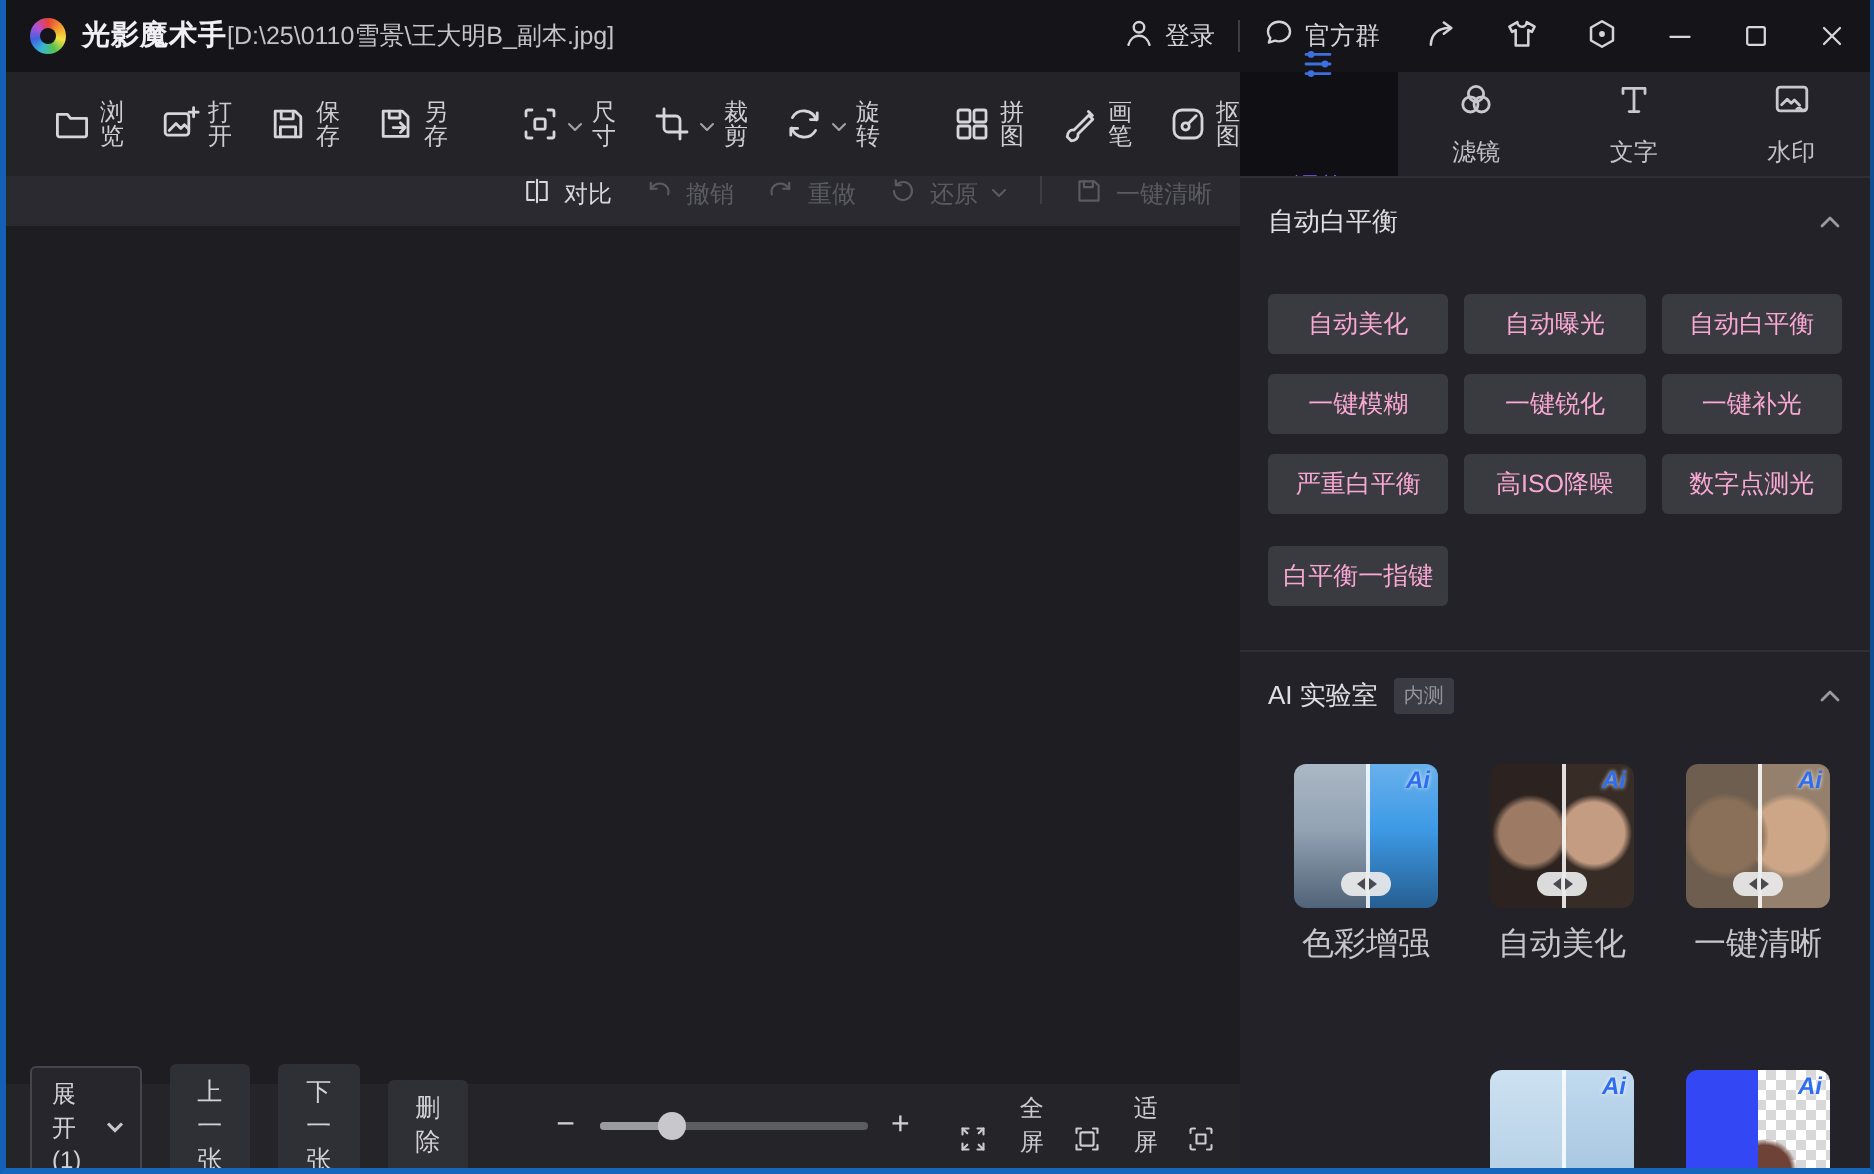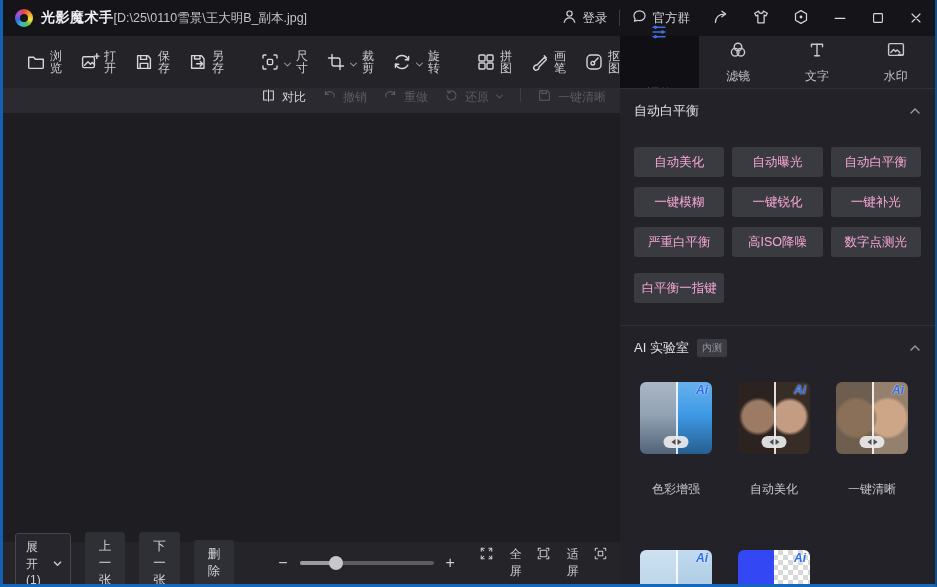--- a/index.html
+++ b/index.html
@@ -49,51 +49,51 @@
   .bottombar { height:42px; background:#242429; display:flex; align-items:center; padding:0 12px; gap:8px; flex:none; }
   .expand-btn { display:flex; align-items:center; gap:12px; background:#26262c; border:1px solid #45454d; border-radius:3px; color:#d2d2d6; font-size:12px; padding:5px 8px 5px 10px; }
   .nav-btn { background:#2f2f36; border:none; border-radius:3px; color:#d2d2d6; font-size:12.5px; padding:6px 14px; margin-left:6px; }
   .zoom-group { display:flex; align-items:center; gap:12px; margin-left:36px; }
   .zoom-sign { color:#cfcfd4; font-size:16px; line-height:16px; }
   .slider { position:relative; width:134px; height:14px; }
   .slider .track { position:absolute; top:5px; left:0; right:0; height:4px; border-radius:2px; background:#5c5c63; }
   .slider .fill { position:absolute; top:5px; left:0; width:27%; height:4px; border-radius:2px; background:#9a9aa1; }
   .slider .handle { position:absolute; top:0; left:calc(27% - 7px); width:14px; height:14px; border-radius:50%; background:#c7c7cc; }
   .view-group { margin-left:16px; display:flex; align-items:center; gap:14px; }
-  .vbtn { display:flex; align-items:flex-start; gap:16px; color:#cbcbd0; font-size:12px; }
+  .vbtn { display:flex; align-items:flex-end; gap:16px; color:#cbcbd0; font-size:12px; }
   .vbtn svg { stroke:#cbcbd0; }
   
   .tabs { height:52px; display:flex; flex:none; background:#232329; }
   .tab { flex:1; display:flex; flex-direction:column; align-items:center; justify-content:center; gap:5px; color:#c2c2c8; font-size:12px; cursor:default; }
   .tab svg { stroke:#c8c8ce; }
   .tab.active { background:#0f0f14; color:#8b5cf6;gap:40px; }
   .tab.active svg { stroke:#3e6fe0; }
   
   .panel { flex:1; overflow:hidden; display:flex; flex-direction:column; background:#222228; }
   .sect { display:flex; align-items:center; height:40px; padding:0 14px; gap:8px; flex:none; }
   .sect.tall { height:44px; }
   .sect-title { font-size:13px; color:#e0e0e4; }
   .badge { font-size:10px; color:#94949b; background:#3b3b43; padding:2px 5px; border-radius:2px; }
   .chev { margin-left:auto; display:flex; }
   .chev svg { stroke:#9a9aa1; }
   .divider { height:1px; background:#2f2f36; flex:none; }
   .qgrid { display:grid; grid-template-columns:repeat(3,1fr); gap:10px 8px; padding:14px 14px 22px; flex:none; }
   .qbtn { background:#3a3a41; border:none; border-radius:3px; height:30px; font-size:12.5px; color:#f9a8d4; font-family:inherit; }
   .qbtn:nth-child(10), .qbtn:nth-child(11) { margin-top:6px; }
-  .thumbs { display:flex; gap:22px; padding:12px 18px 0; flex:none; }
+  .thumbs { display:flex; gap:22px; padding:12px 18px 0; flex:none;justify-content:flex-end; }
   .thumbs.row2 { margin-top:40px; }
   .thumb-item { display:flex; flex-direction:column; align-items:center; width:76px; }
   .thumb { width:72px; height:72px; border-radius:6px; position:relative; overflow:hidden; }
   .thumb .split { position:absolute; left:50%; top:0; bottom:0; width:2px; background:rgba(255,255,255,.85); }
   .thumb .ai-badge { position:absolute; top:1px; right:4px; font-style:italic; font-weight:bold; font-size:12px; color:#2f6df0; text-shadow:0 0 2px rgba(255,255,255,.9); }
   .thumb .handle { position:absolute; bottom:6px; left:50%; transform:translateX(-50%); background:rgba(235,235,235,.92); border-radius:7px; width:25px; height:12px; display:flex; align-items:center; justify-content:center; gap:2px; }
   .tri { width:0; height:0; border-top:3px solid transparent; border-bottom:3px solid transparent; }
   .tri.l { border-right:4px solid #4a4a50; }
   .tri.r { border-left:4px solid #4a4a50; }
-  .thumb-label { margin-top:27px; font-size:12px; color:#c6c6cb; white-space:nowrap; }
+  .thumb-label { margin-top:8px; font-size:16px; color:#c6c6cb; white-space:nowrap; }
   .t1 { background:linear-gradient(180deg, rgba(255,255,255,.22) 0%, rgba(255,255,255,0) 45%, rgba(15,35,60,.5) 100%), linear-gradient(90deg,#93a3b4 0 50%, #3e9ae6 50% 100%); }
   .t2 { background:radial-gradient(circle at 28% 48%, #9c7a64 0 24%, rgba(0,0,0,0) 30%), radial-gradient(circle at 72% 48%, #c49c82 0 24%, rgba(0,0,0,0) 30%), linear-gradient(90deg,#2c2320 0 50%, #372c26 50% 100%); }
   .t3 { background:radial-gradient(circle at 28% 50%, #8a7058 0 28%, rgba(0,0,0,0) 34%), radial-gradient(circle at 72% 50%, #cca687 0 28%, rgba(0,0,0,0) 34%), linear-gradient(90deg,#6e5e50 0 50%, #94806c 50% 100%); }
   .t4 { background:linear-gradient(180deg, rgba(255,255,255,.3), rgba(0,0,0,.05)), linear-gradient(90deg,#b7d5ec 0 50%, #a6cae7 50% 100%); }
   .t5 { background:linear-gradient(90deg,#3347f5 0 50%, rgba(0,0,0,0) 50%), radial-gradient(circle at 55% 70%, #6e4236 0 20%, rgba(0,0,0,0) 25%), conic-gradient(#ffffff 0 25%, #d8d8d8 0 50%, #ffffff 0 75%, #d8d8d8 0) 0 0/10px 10px; }
 </style>
 </head>
 <body>
 
 <div class="window">

